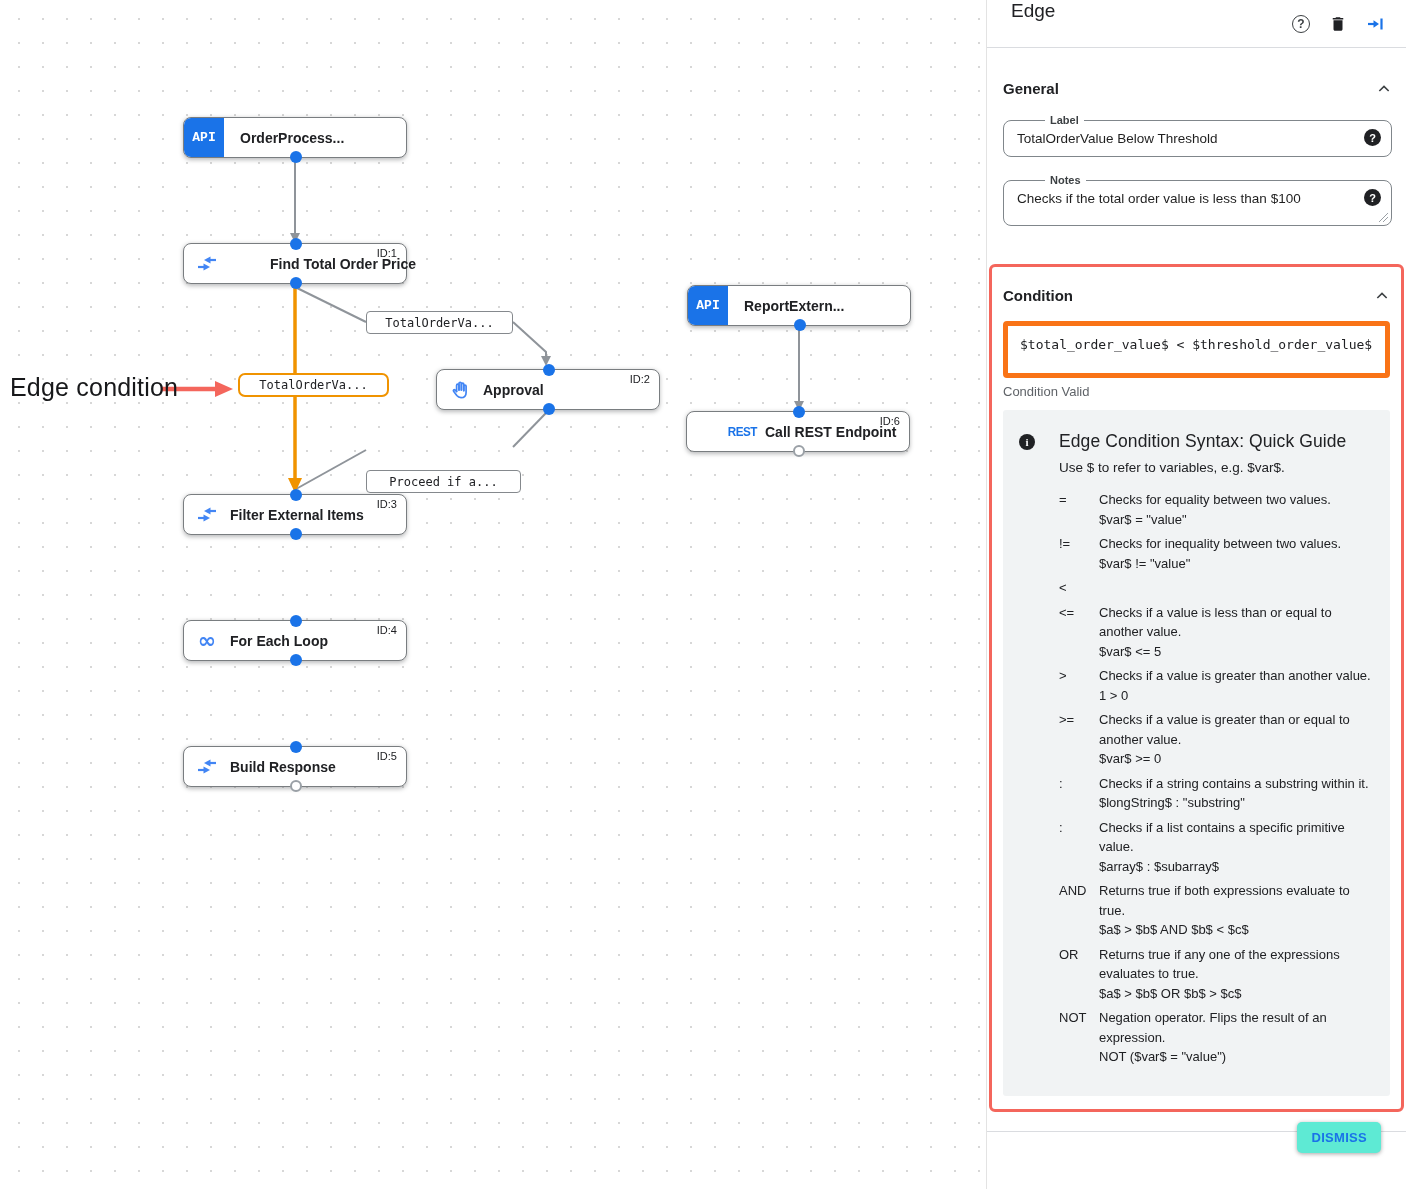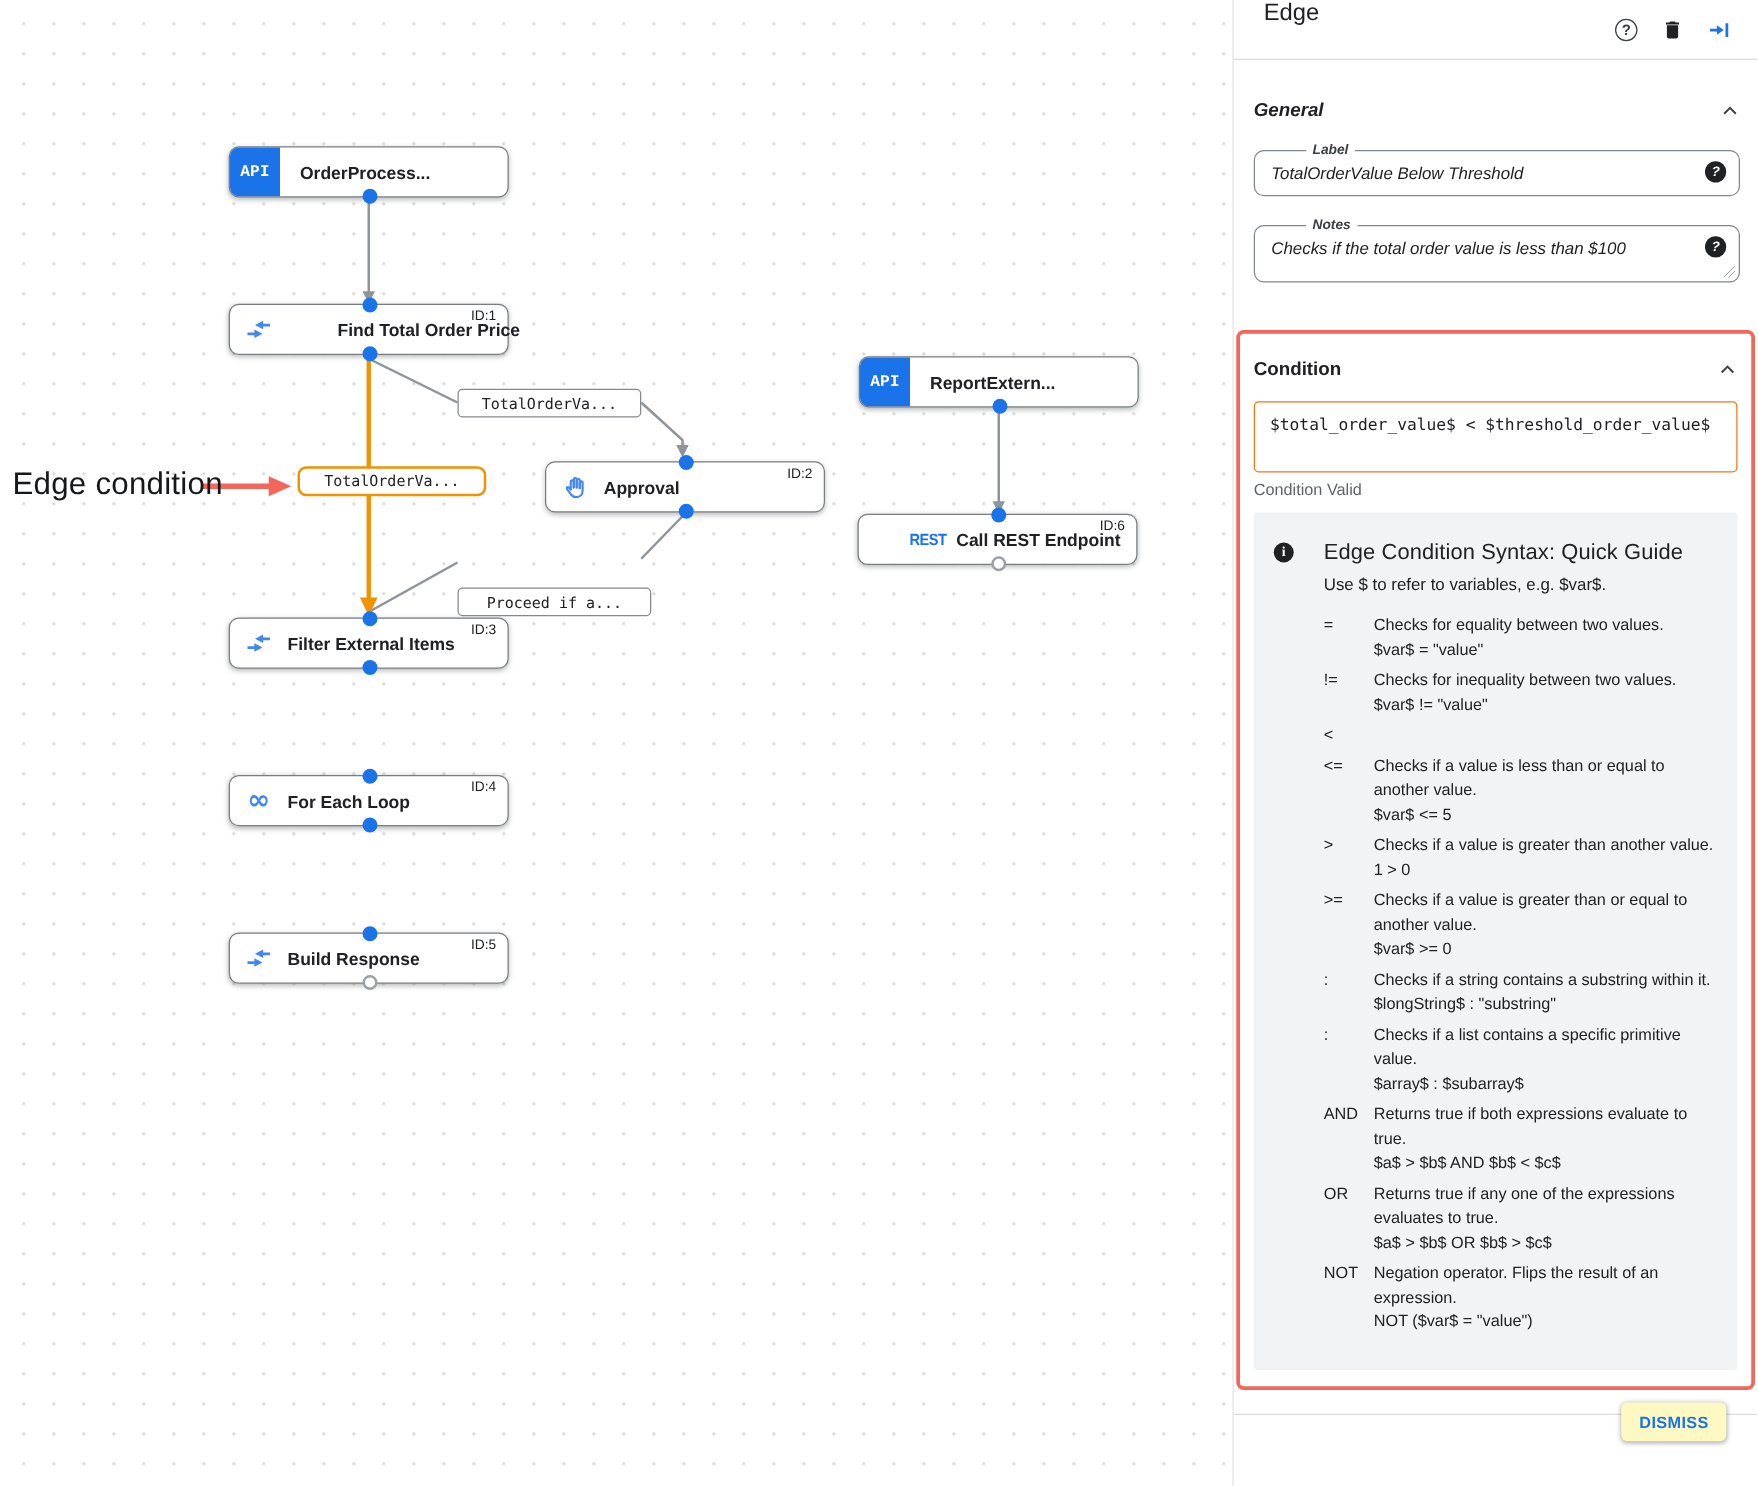--- a/index.html
+++ b/index.html
@@ -49,55 +49,55 @@
   .panel { position:relative; width:420px; height:1189px; background:#fff; border-left:1px solid #e3e3e3; }
   .panel-header { height:48px; display:flex; padding:0 22px 0 24px; border-bottom:1px solid #dadce0; }
   .panel-title { font-size:19px; font-weight:400; color:#202124; flex:1; }
   .header-icons { display:flex; align-items:center; gap:19px; }
   .icon-help-outline {
     width:18px; height:18px; border:1.7px solid #3c4043; border-radius:50%;
     font-size:12px; font-weight:700; color:#3c4043; display:flex; align-items:center; justify-content:center;
   }
   .sec-head { display:flex; align-items:center; justify-content:space-between; }
   .sec-title { font-size:15px; font-weight:700; color:#202124; }
-  .general { padding:32px 14px 12px 16px;font-style:italic; }
+  .general { padding:32px 14px 12px 16px; }
   .field { position:relative; border:1px solid #80868b; border-radius:8px; margin-top:23px; background:#fff; }
   .f-label { position:absolute; top:-7px; left:25px; background:#fff; padding:0 5px; font-size:11px; font-weight:700; color:#3c4043;margin-left:16px; }
   .f-value { display:block; font-size:13.5px; color:#1f1f1f; padding:9px 36px 9px 13px; line-height:17px; }
   .field-notes { min-height:46px; }
   .help-filled, .info-icon {
     background:#202124; color:#fff; border-radius:50%; font-weight:700;
     display:flex; align-items:center; justify-content:center;
   }
   .help-filled { position:absolute; right:10px; top:8px; width:17px; height:17px; font-size:11px; }
   .resize-handle { position:absolute; right:3px; bottom:3px; width:9px; height:9px;
     background:linear-gradient(135deg, transparent 45%, #9aa0a6 45%, #9aa0a6 52%, transparent 52%, transparent 68%, #9aa0a6 68%, #9aa0a6 75%, transparent 75%); }
 
   .condition-highlight {
     margin:26px 2px 0 2px; border:3px solid #f4665c; border-radius:6px;
     padding:20px 11px 13px 11px;
   }
   .cond-input {
-    margin-top:17px; border:1px solid #f97316; border-radius:4px; height:57px;
+    margin-top:17px; border:5px solid #f97316; border-radius:4px; height:57px;
     font-family:"DejaVu Sans Mono", monospace; font-size:13px; color:#202124;
     padding:11px 12px; background:#fff;
   }
   .cond-status { margin-top:6px; font-size:13px; color:#5f6368; }
   .guide { margin-top:11px; background:#f1f3f4; border-radius:3px; padding:21px 12px 24px 16px; display:flex; }
   .info-icon { width:16px; height:16px; font-size:11px; font-style:normal; flex:0 0 16px; margin:3px 10px 0 0; font-family:"Liberation Serif", serif; }
   .guide-main { flex:1; padding-left:14px; }
   .guide-title { font-size:17.5px; font-weight:400; color:#202124; letter-spacing:.1px; }
   .guide-intro { font-size:13.5px; color:#202124; margin:8px 0 15px; }
   .g-row { display:grid; grid-template-columns:40px 1fr; margin-bottom:5px; }
   .g-op { font-size:13px; color:#202124; line-height:19.5px; }
   .g-desc, .g-example { font-size:13px; color:#202124; line-height:19.5px; }
   .panel-footer { position:relative; height:60px; margin-top:10px; }
   .footer-divider { position:absolute; left:0; right:0; top:9px; border-top:1px solid #dadce0; }
   .dismiss-btn {
-    position:absolute; right:25px; top:0; background:#fef9c3; border:none; border-radius:5px;
+    position:absolute; right:25px; top:0; background:#5eead4; border:none; border-radius:5px;
     color:#1a73e8; font-size:13px; font-weight:700; letter-spacing:.3px;
     padding:8px 14px; box-shadow:0 1px 4px rgba(0,0,0,.35); cursor:pointer;
     font-family:"Liberation Sans", sans-serif;
   }
   .chev { flex:0 0 auto; }
 </style>
 </head>
 <body>
 
 <div class="app">

